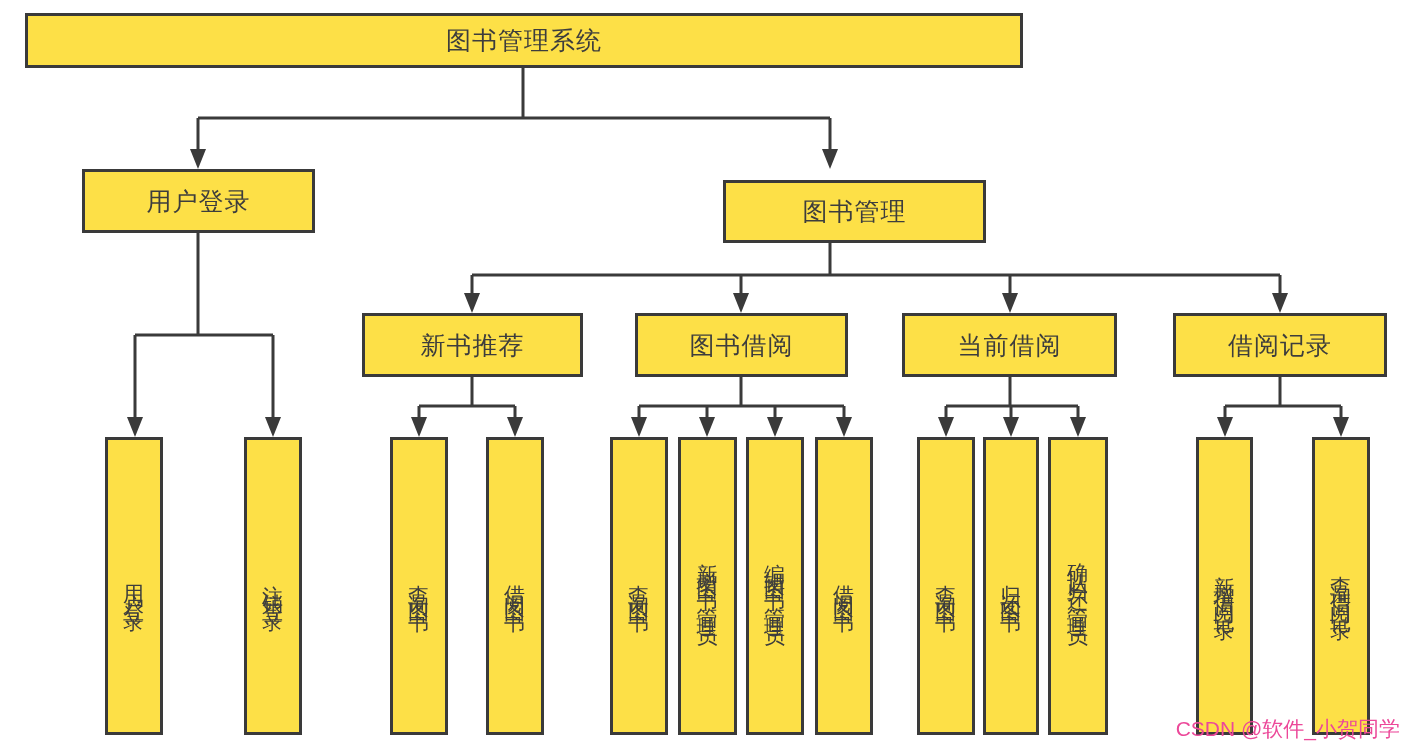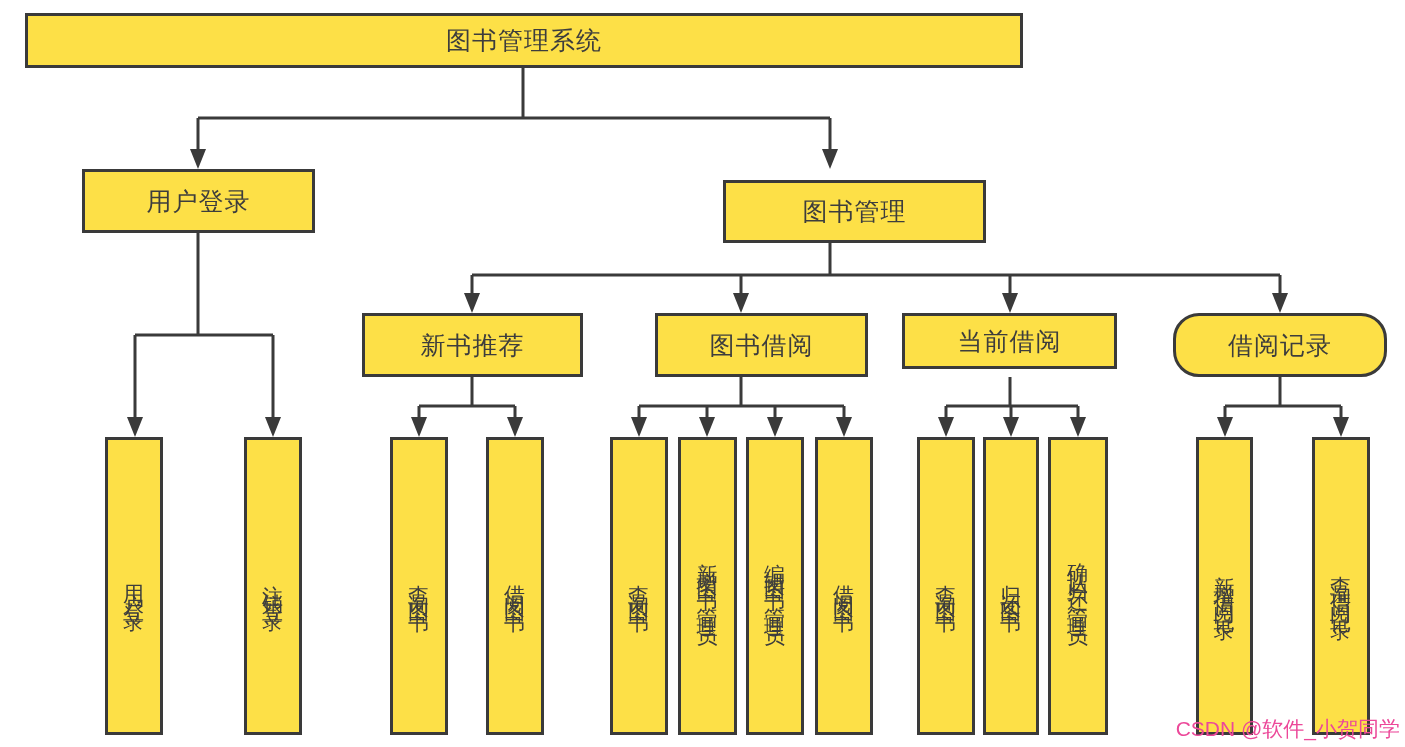--- a/index.html
+++ b/index.html
@@ -101,27 +101,27 @@
   <div class="box" style="left:82px; top:169px; width:233px; height:64px;">
     <span class="hlabel">用户登录</span>
   </div>
   <div class="box" style="left:712px; top:180px; width:263px; height:63px;margin-left:11px;">
     <span class="hlabel">图书管理</span>
   </div>
 
   <div class="box" style="left:362px; top:313px; width:221px; height:64px;">
     <span class="hlabel">新书推荐</span>
   </div>
-  <div class="box" style="left:635px; top:313px; width:213px; height:64px;margin-left:20px;">
+  <div class="box" style="left:635px; top:313px; width:213px; height:64px;">
     <span class="hlabel">图书借阅</span>
   </div>
-  <div class="box" style="left:902px; top:313px; width:215px; height:56px;">
+  <div class="box" style="left:902px; top:313px; width:215px; height:64px;">
     <span class="hlabel">当前借阅</span>
   </div>
-  <div class="box" style="left:1173px; top:313px; width:214px; height:64px;border-radius:26px;">
+  <div class="box" style="left:1173px; top:313px; width:214px; height:64px;">
     <span class="hlabel">借阅记录</span>
   </div>
 
   <div class="box" style="left:105px; top:437px; width:58px; height:298px;">
     <span class="vlabel">用户登录</span>
   </div>
   <div class="box" style="left:244px; top:437px; width:58px; height:298px;">
     <span class="vlabel">注销登录</span>
   </div>
 

